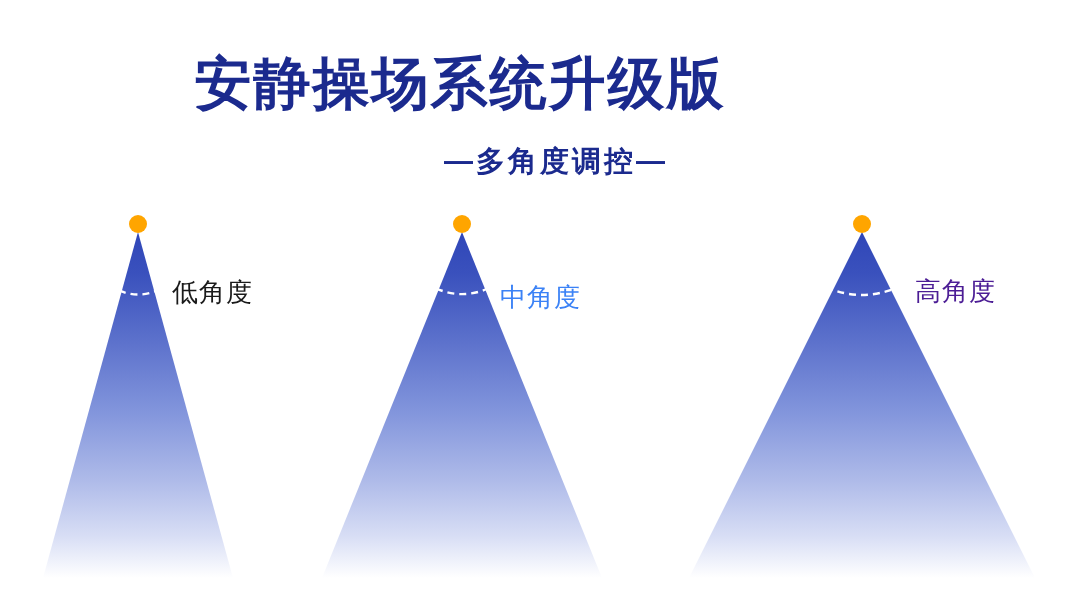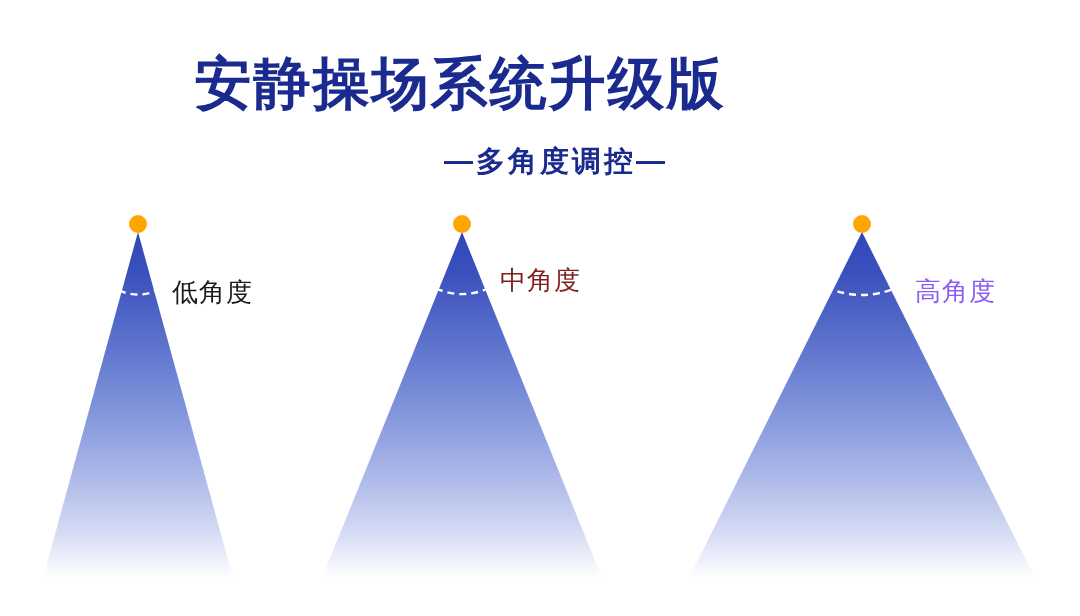--- a/index.html
+++ b/index.html
@@ -127,18 +127,18 @@
           <g>
             <path d="M 862 232 L 689 578 L 1035 578 Z" fill="url(#coneGrad)"></path>
             <path d="M 826 287.14 Q 862 302.8 898 287.14" fill="none" stroke="#ffffff" stroke-width="2.4" stroke-linecap="butt" stroke-dasharray="7 5"></path>
             <circle cx="862" cy="224" r="9" fill="#ffa500"></circle>
           </g>
         </g>
     </svg>
 
     <div id="labels-layer">
         <div class="cone-label" style="left: 172px; top: 282px; color: rgb(26, 26, 26);">低角度</div>
-        <div class="cone-label" style="left: 500px; top: 270px; color: #7f1d1d;">中角度</div>
-        <div class="cone-label" style="left: 915px; top: 281px; color: #8b5cf6;">高角度</div>
+        <div class="cone-label" style="left: 500px; top: 287px; color: #3b82f6;">中角度</div>
+        <div class="cone-label" style="left: 915px; top: 281px; color: #4c1d95;">高角度</div>
       </div>
   </div>
 
 </div>
 
 </body></html>

